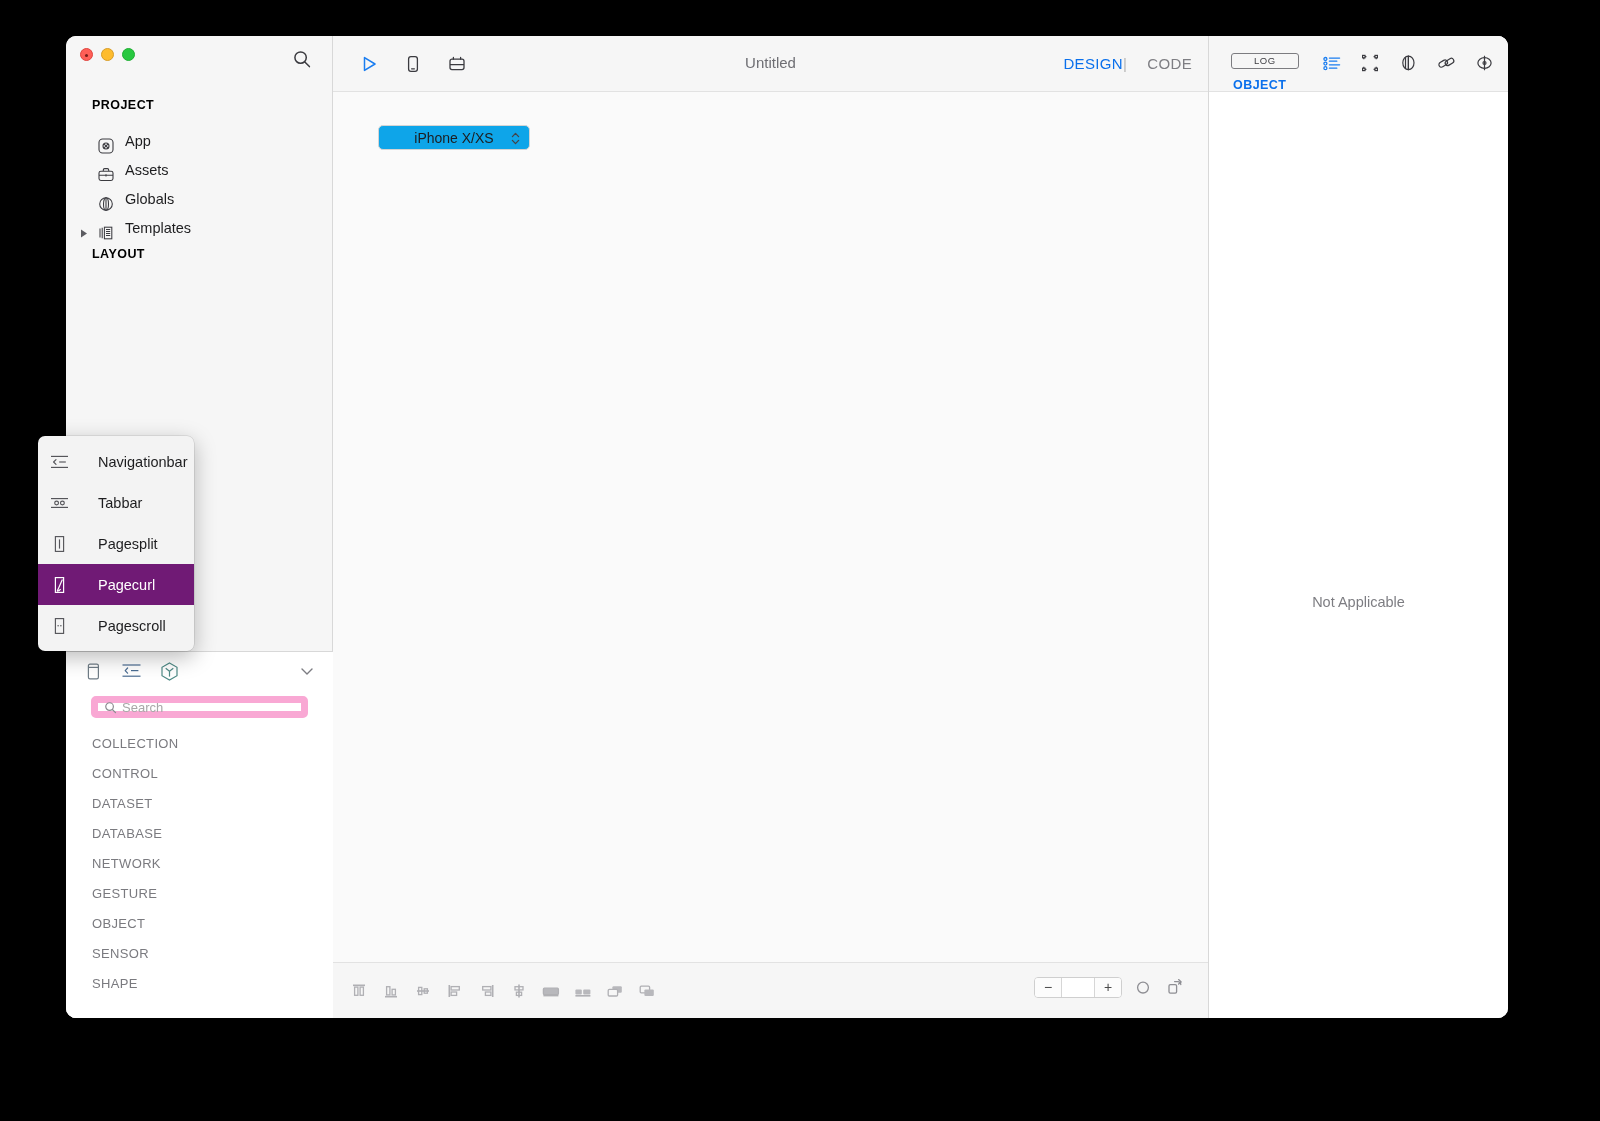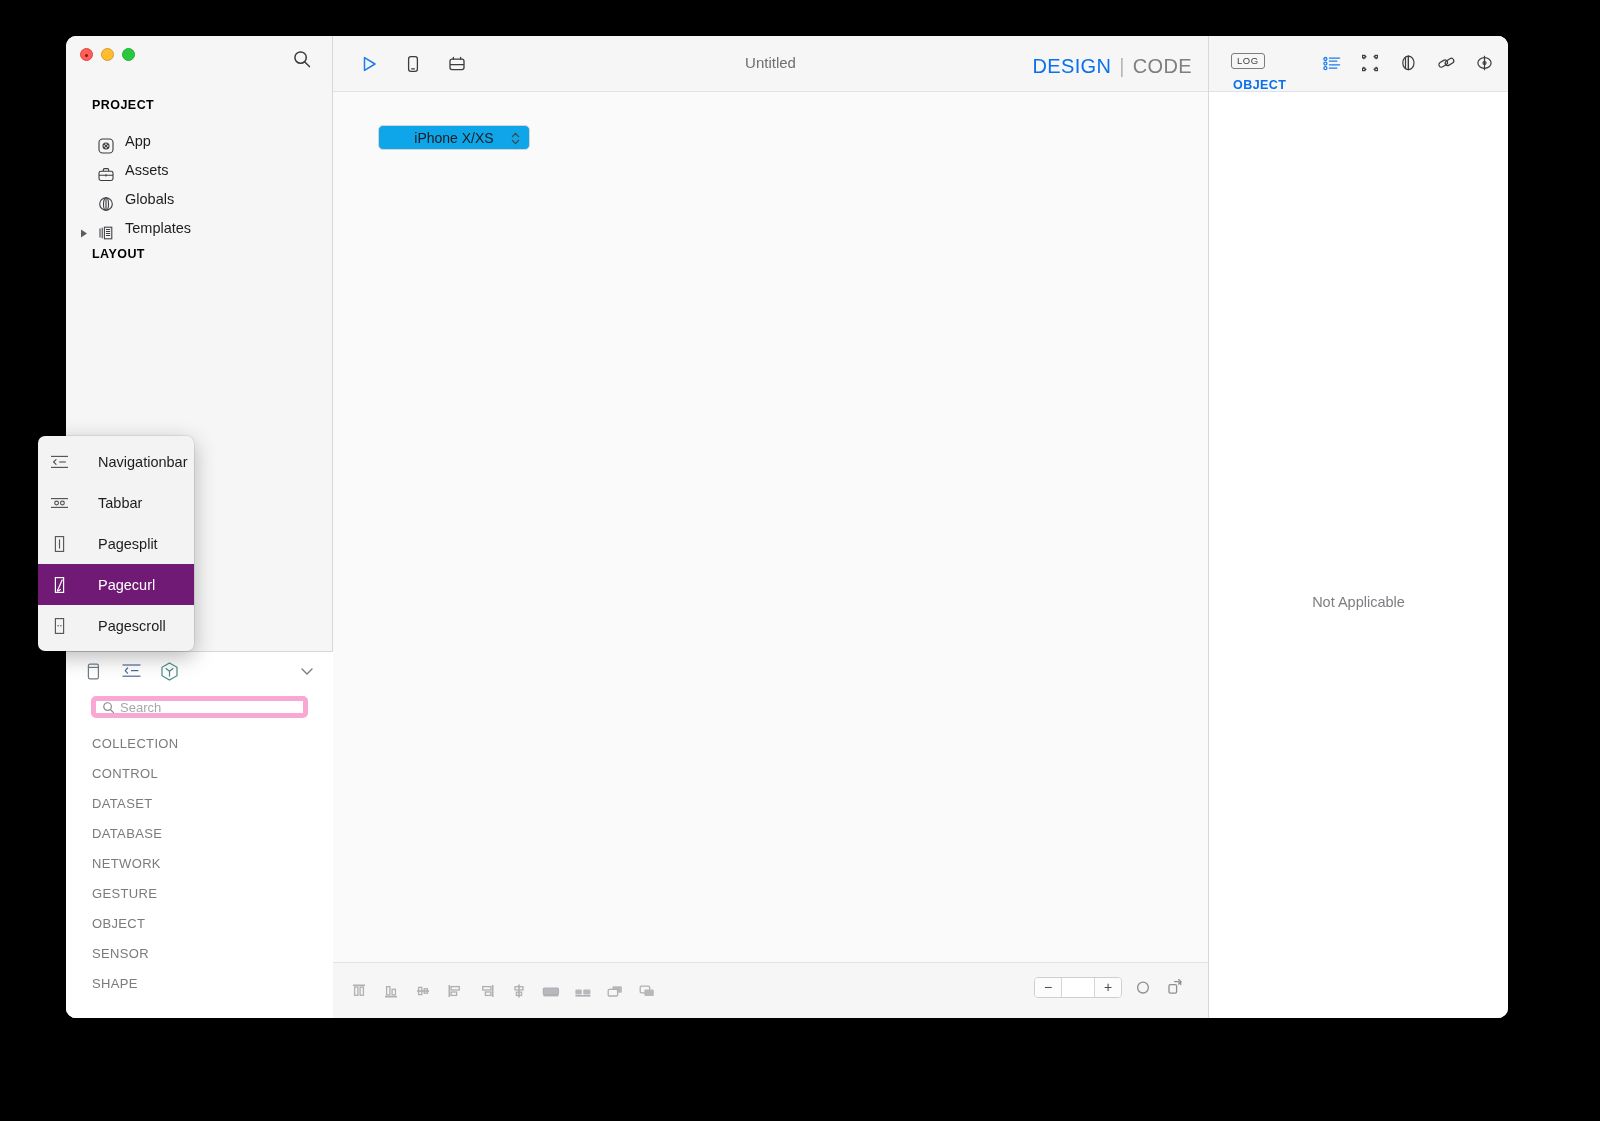--- a/index.html
+++ b/index.html
@@ -110,21 +110,21 @@
     display: flex; align-items: center; justify-content: center;
     cursor: pointer; border-radius: 4px;
   }
   #library-collapse {
     position: absolute; right: 16px; top: 9px;
     width: 20px; height: 20px; cursor: pointer;
   }
   #library-search {
     position: absolute; left: 25px; top: 44px;
     width: 217px; height: 22px;
-    border: 5px solid #f9a8d4; border-radius: 5px;
+    border: 7px solid #f9a8d4; border-radius: 5px;
     background: #ffffff;
     display: flex; align-items: center;
     padding: 0 6px; gap: 5px;
   }
   #library-search input {
     border: none; outline: none; background: transparent;
     font-family: "Liberation Sans", sans-serif;
     font-size: 13px; color: #333; width: 180px;
   }
   #library-search input::placeholder { color: #a8a8a8; }
@@ -154,26 +154,26 @@
     display: flex; align-items: center; justify-content: center;
   }
   #doc-title {
     position: absolute; left: 0; right: 0; top: 18px;
     text-align: center;
     font-size: 15px; color: #6e6e73;
     pointer-events: none;
   }
   #mode-switch {
     position: absolute; right: 16px; top: 19px;
-    display: flex; align-items: center; gap: 8px;
-    font-size: 20px; letter-spacing: .35px;
+    display: flex; align-items: center; 
+    font-size: 15px; letter-spacing: .35px;
   }
   #mode-design { color: #0a70ec; cursor: pointer; }
   #mode-sep    { color: #b6b6b6; }
-  #mode-code   { color: #7e7e83; cursor: pointer; }
+  #mode-code   { color: #7e7e83; cursor: pointer; margin-left: 20px; }
 
   
   #canvas {
     position: absolute; left: 267px; top: 56px;
     width: 875px; height: 870px;
     background: #fafafa;
   }
   #device-select {
     position: absolute; left: 45px; top: 33px;
     width: 152px; height: 25px;
@@ -237,21 +237,21 @@
     width: 300px; height: 56px;
     background: #f6f6f6;
     border-bottom: 1px solid #e2e2e2;
   }
   #log-chip {
     position: absolute; left: 22px; top: 17px;
     border: 1px solid #7c7c80;
     border-radius: 3px;
     font-size: 9.5px; letter-spacing: .5px;
     color: #3d3d42;
-    padding: 1px 5px 2px;
+    padding: 1px 22px 2px;
     cursor: pointer;
   }
   #object-label {
     position: absolute; left: 24px; top: 42px;
     font-size: 12.5px; font-weight: bold; letter-spacing: .45px;
     color: #0a70ec;
   }
   #inspector-icons {
     position: absolute; right: 12px; top: 14px;
     display: flex; align-items: center; gap: 12px;

